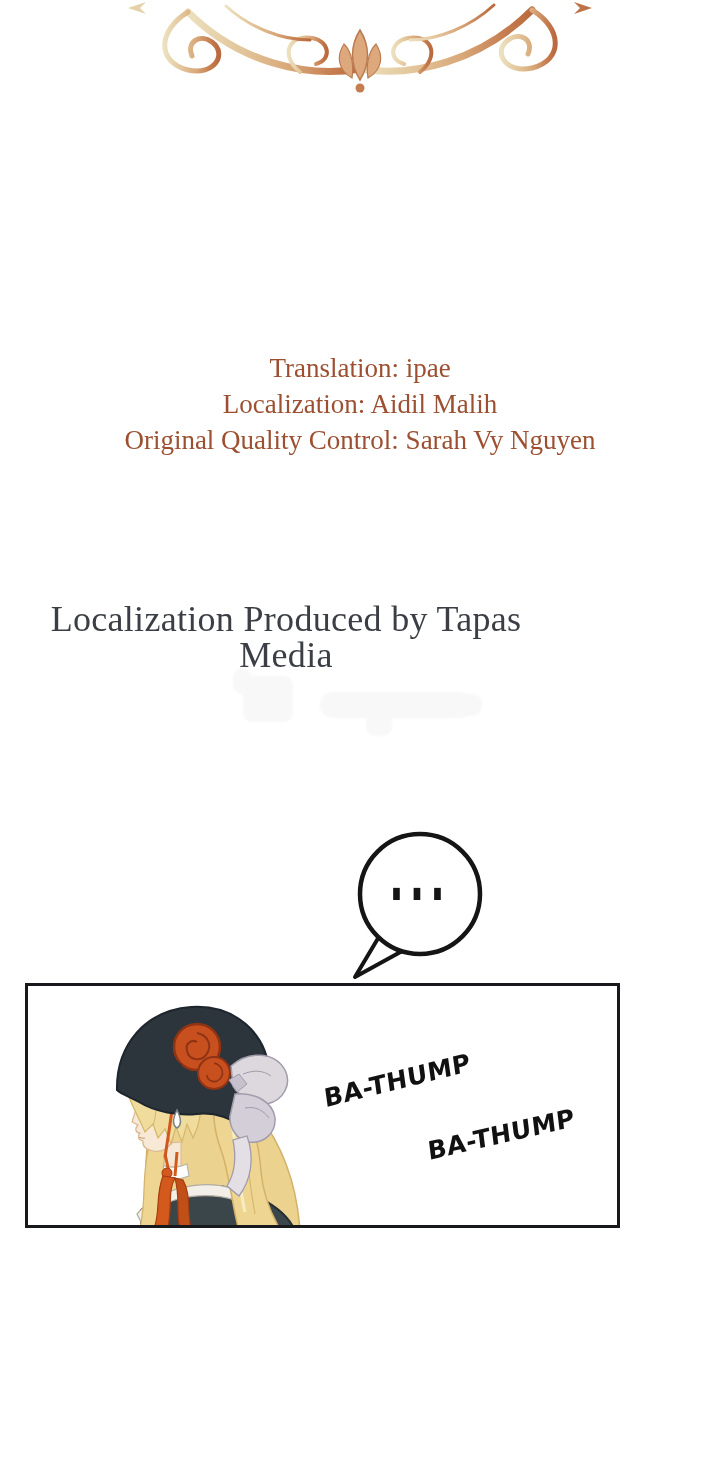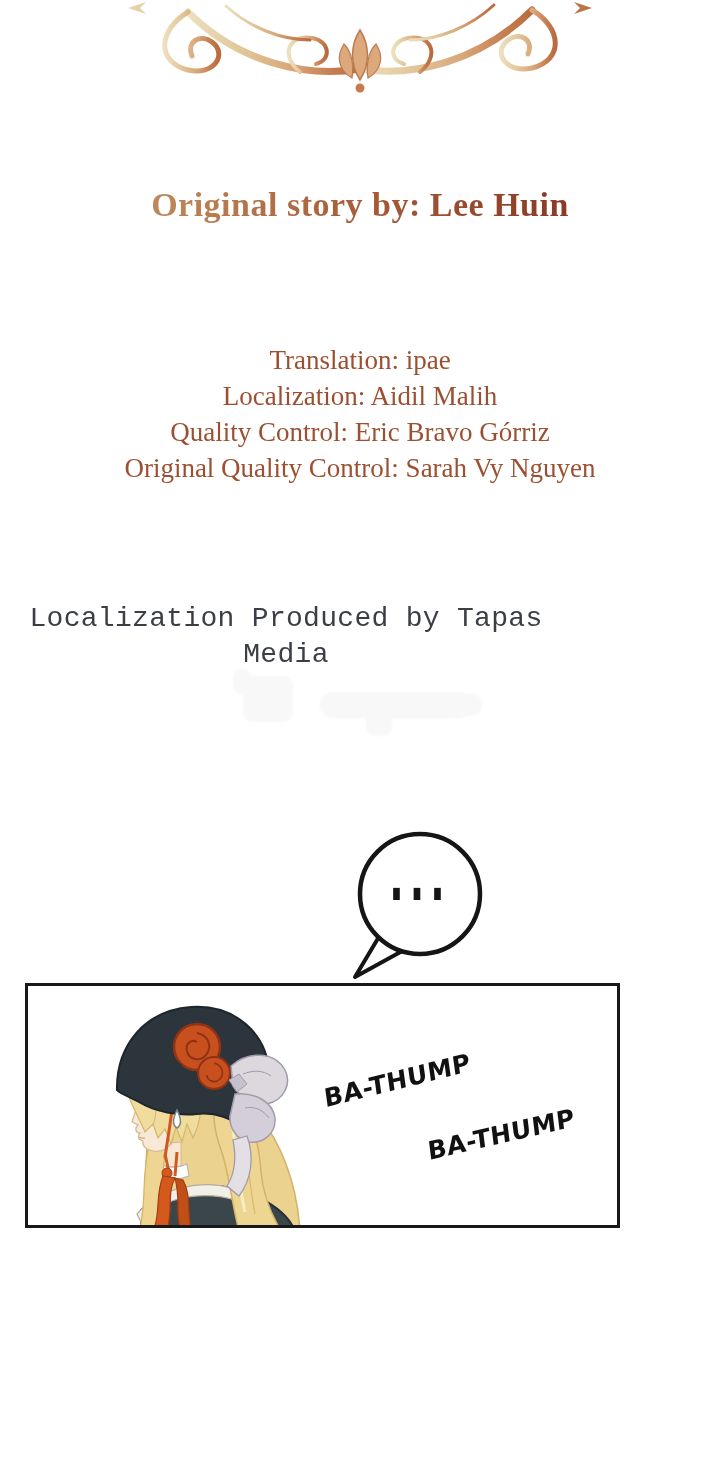--- a/index.html
+++ b/index.html
@@ -10,26 +10,26 @@
   }
   .abs{position:absolute;}
 
   
   .authors{top:186px;left:0;width:720px;text-align:center;}
   .author-line{
     font-size:34px;font-weight:700;line-height:38px;letter-spacing:.5px;
     background:linear-gradient(90deg,#c89a68 10%,#a85f3a 48%,#7e2c1d 90%);
     -webkit-background-clip:text;background-clip:text;color:transparent;
   }
-  .staff{top:342px;left:0;width:720px;text-align:center;}
+  .staff{top:350px;left:0;width:720px;text-align:center;}
   .staff-line{font-size:27px;line-height:36px;color:#9c5031;}
   .production{
     top:601px;left:0;width:572px;text-align:center;
-    font-family:Liberation Mono, monospace;
-    font-size:28px;line-height:36px;color:#3b3f45;letter-spacing:.3px;
+    font-family:Liberation Serif, serif;
+    font-size:36px;line-height:36px;color:#3b3f45;letter-spacing:.3px;
   }
 
   
   .wm{position:absolute;background:#f8f8f8;border-radius:9px;filter:blur(1.2px);}
 
   
   .bubble-dots{
     top:862px;left:385px;width:70px;height:38px;text-align:center;
     font-family:"DejaVu Sans",sans-serif;font-weight:900;font-size:38px;
     line-height:38px;letter-spacing:6px;color:#151515;
@@ -78,27 +78,25 @@
     </g>
     <path d="M 128,8 l 18,-6 -6,6 6,6 Z" fill="#e4d3a8"></path>
     <path d="M 592,8 l -18,-6 6,6 -6,6 Z" fill="#bd7348"></path>
     <path d="M 360,30 C 350,46 350,64 360,80 C 370,64 370,46 360,30 Z" fill="#dca87c" stroke="#bc7a50" stroke-width="1.5"></path>
     <path d="M 344,44 C 336,56 338,70 352,78 C 354,66 352,52 344,44 Z" fill="#dca87c" stroke="#bc7a50" stroke-width="1.2"></path>
     <path d="M 376,44 C 384,56 382,70 368,78 C 366,66 368,52 376,44 Z" fill="#dca87c" stroke="#bc7a50" stroke-width="1.2"></path>
     <circle cx="360" cy="88" r="4.5" fill="#c57c4e"></circle>
   </svg>
 
   <div class="abs authors">
-    <div class="author-line">Original story by: Lee Huin</div>
   </div>
 
   <div class="abs staff">
     <div class="staff-line">Translation: ipae</div>
     <div class="staff-line">Localization: Aidil Malih</div>
-    <div class="staff-line">Quality Control: Eric Bravo Górriz</div>
     <div class="staff-line">Original Quality Control: Sarah Vy Nguyen</div>
   </div>
 
   <div class="abs production">Localization Produced by Tapas Media</div>
 
   <div>
     <div class="wm" style="left:243px;top:676px;width:50px;height:46px;"></div>
     <div class="wm" style="left:233px;top:668px;width:18px;height:26px;"></div>
     <div class="wm" style="left:320px;top:692px;width:152px;height:26px;border-radius:13px;"></div>
     <div class="wm" style="left:366px;top:712px;width:26px;height:24px;"></div>

